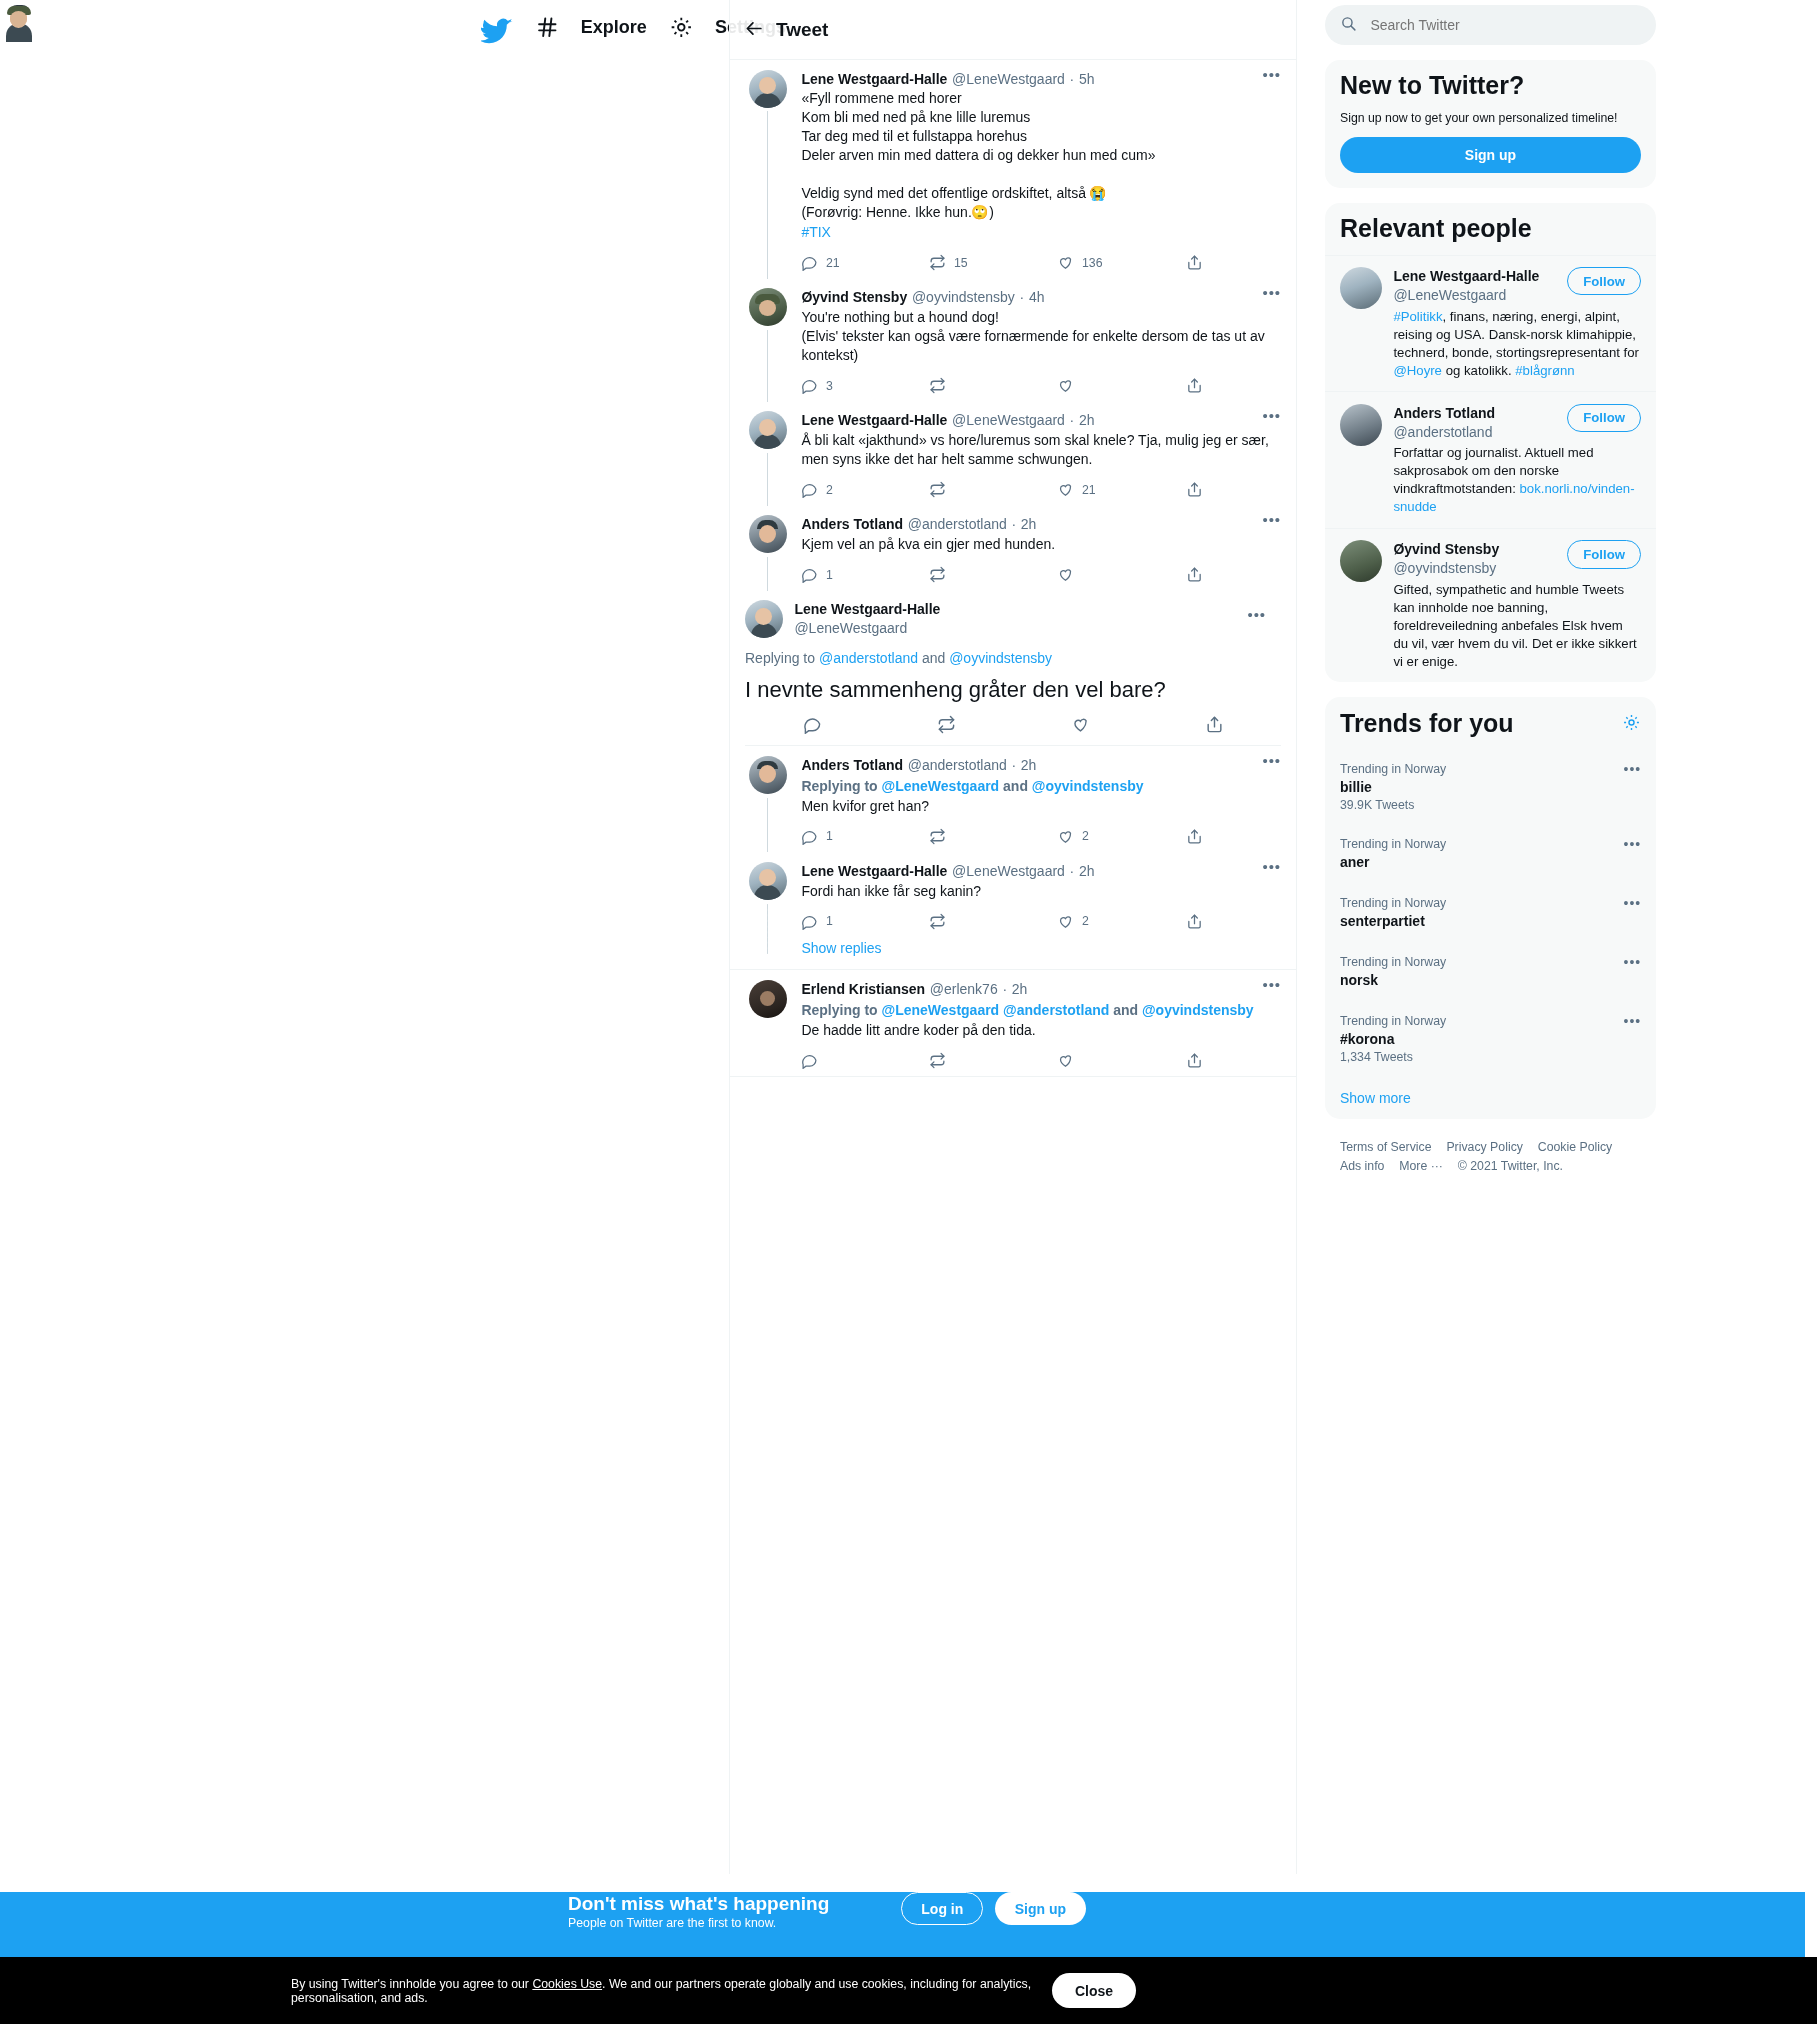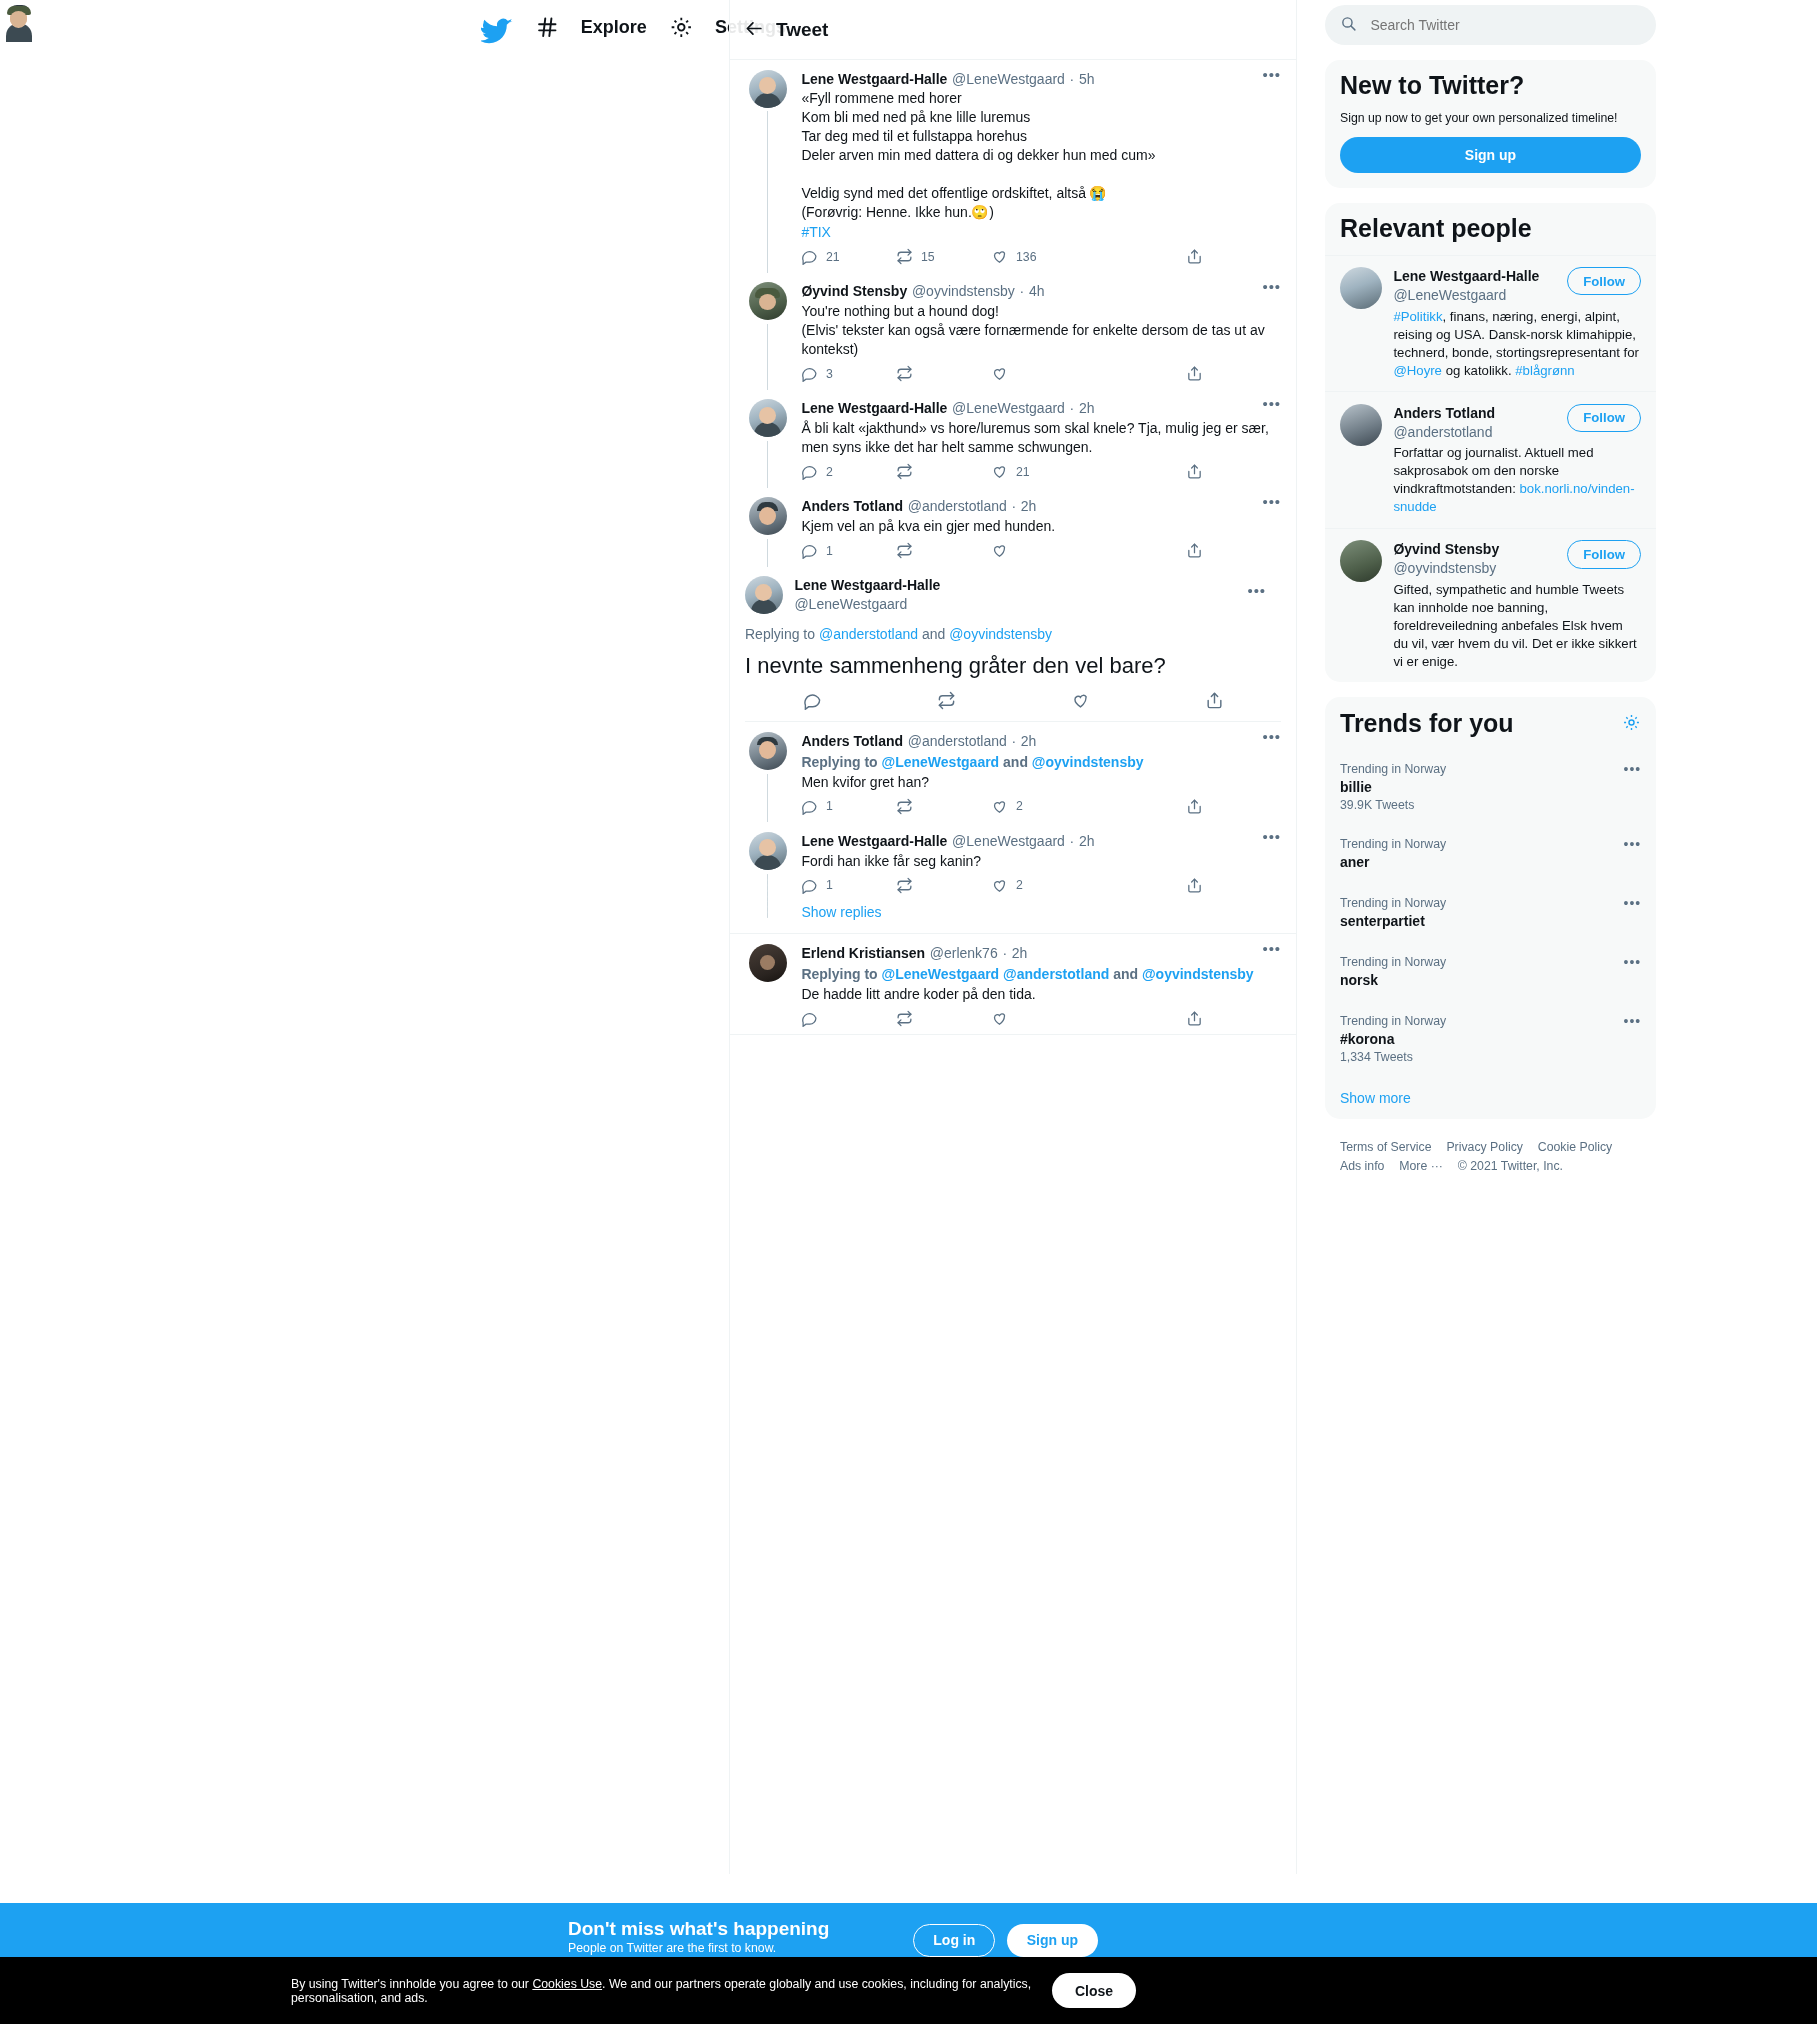--- a/index.html
+++ b/index.html
@@ -137,22 +137,23 @@
     color: #5b7083;
     margin-top: 1.9px;
     font-weight: bold;
   }
 
   
   .actions {
     display: flex;
     align-items: center;
     max-width: 402px;
-    margin-top: 6px;
+    margin-top: 12px;
     margin-bottom: 3.8px;
+    gap: 33px;
   }
   .act {
     display: flex;
     align-items: center;
     gap: 7.6px;
     color: #5b7083;
     font-size: 12.3px;
     cursor: pointer;
     width: 95px;
   }
@@ -295,26 +296,26 @@
     padding: 3.8px 15px 0 15px;
     font-size: 12.3px;
     color: #5b7083;
     line-height: 19px;
   }
   .footer-links span, .footer-links a { margin-right: 11.4px; color: #5b7083; }
 
   
   .signup-bar {
     position: absolute;
-    left: 0; right: 0;
+    left: 0; right: 12px;
     bottom: 67px;
-    height: 54px;
+    height: 65px;
     background: #1da1f2;
     display: flex;
-    align-items: flex-end;
+    align-items: flex-start;
     color: #fff;
   }
   .signup-bar-text { margin-left: 568px; }
   .sb-title { font-size: 19px; font-weight: bold; line-height: 23px; }
   .sb-sub { font-size: 12.3px; line-height: 17px; }
   .sb-buttons { margin-left: auto; margin-right: 719px; display: flex; gap: 11.4px; }
   .btn-outline {
     border: 0.9px solid #fff;
     background: transparent;
     color: #fff;

